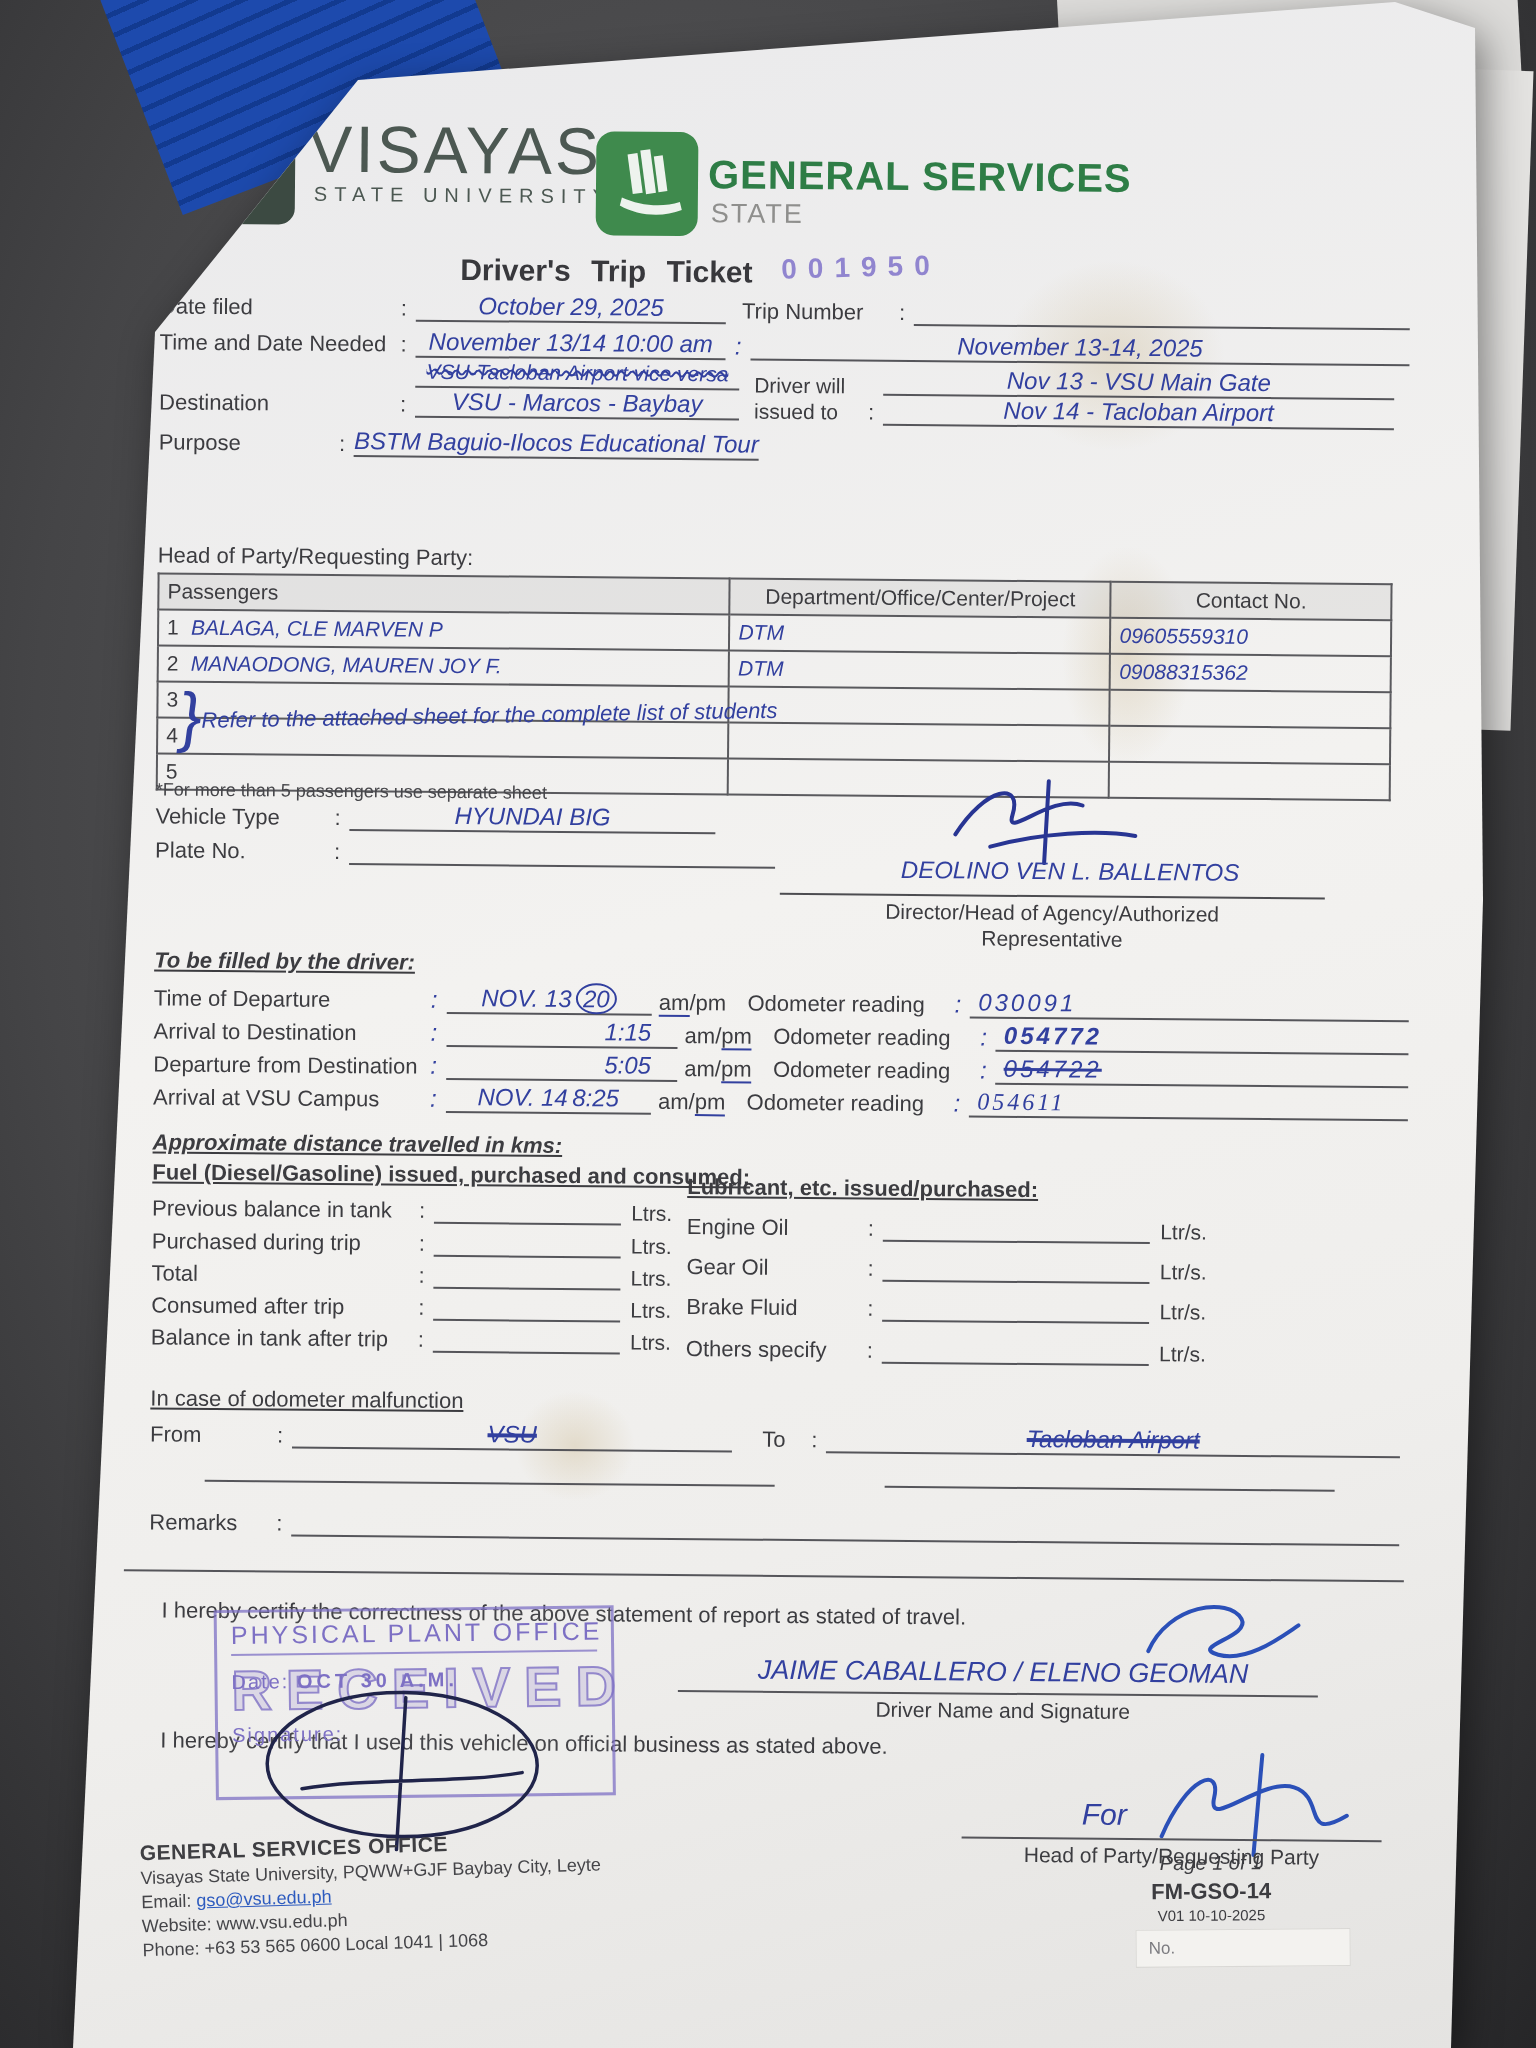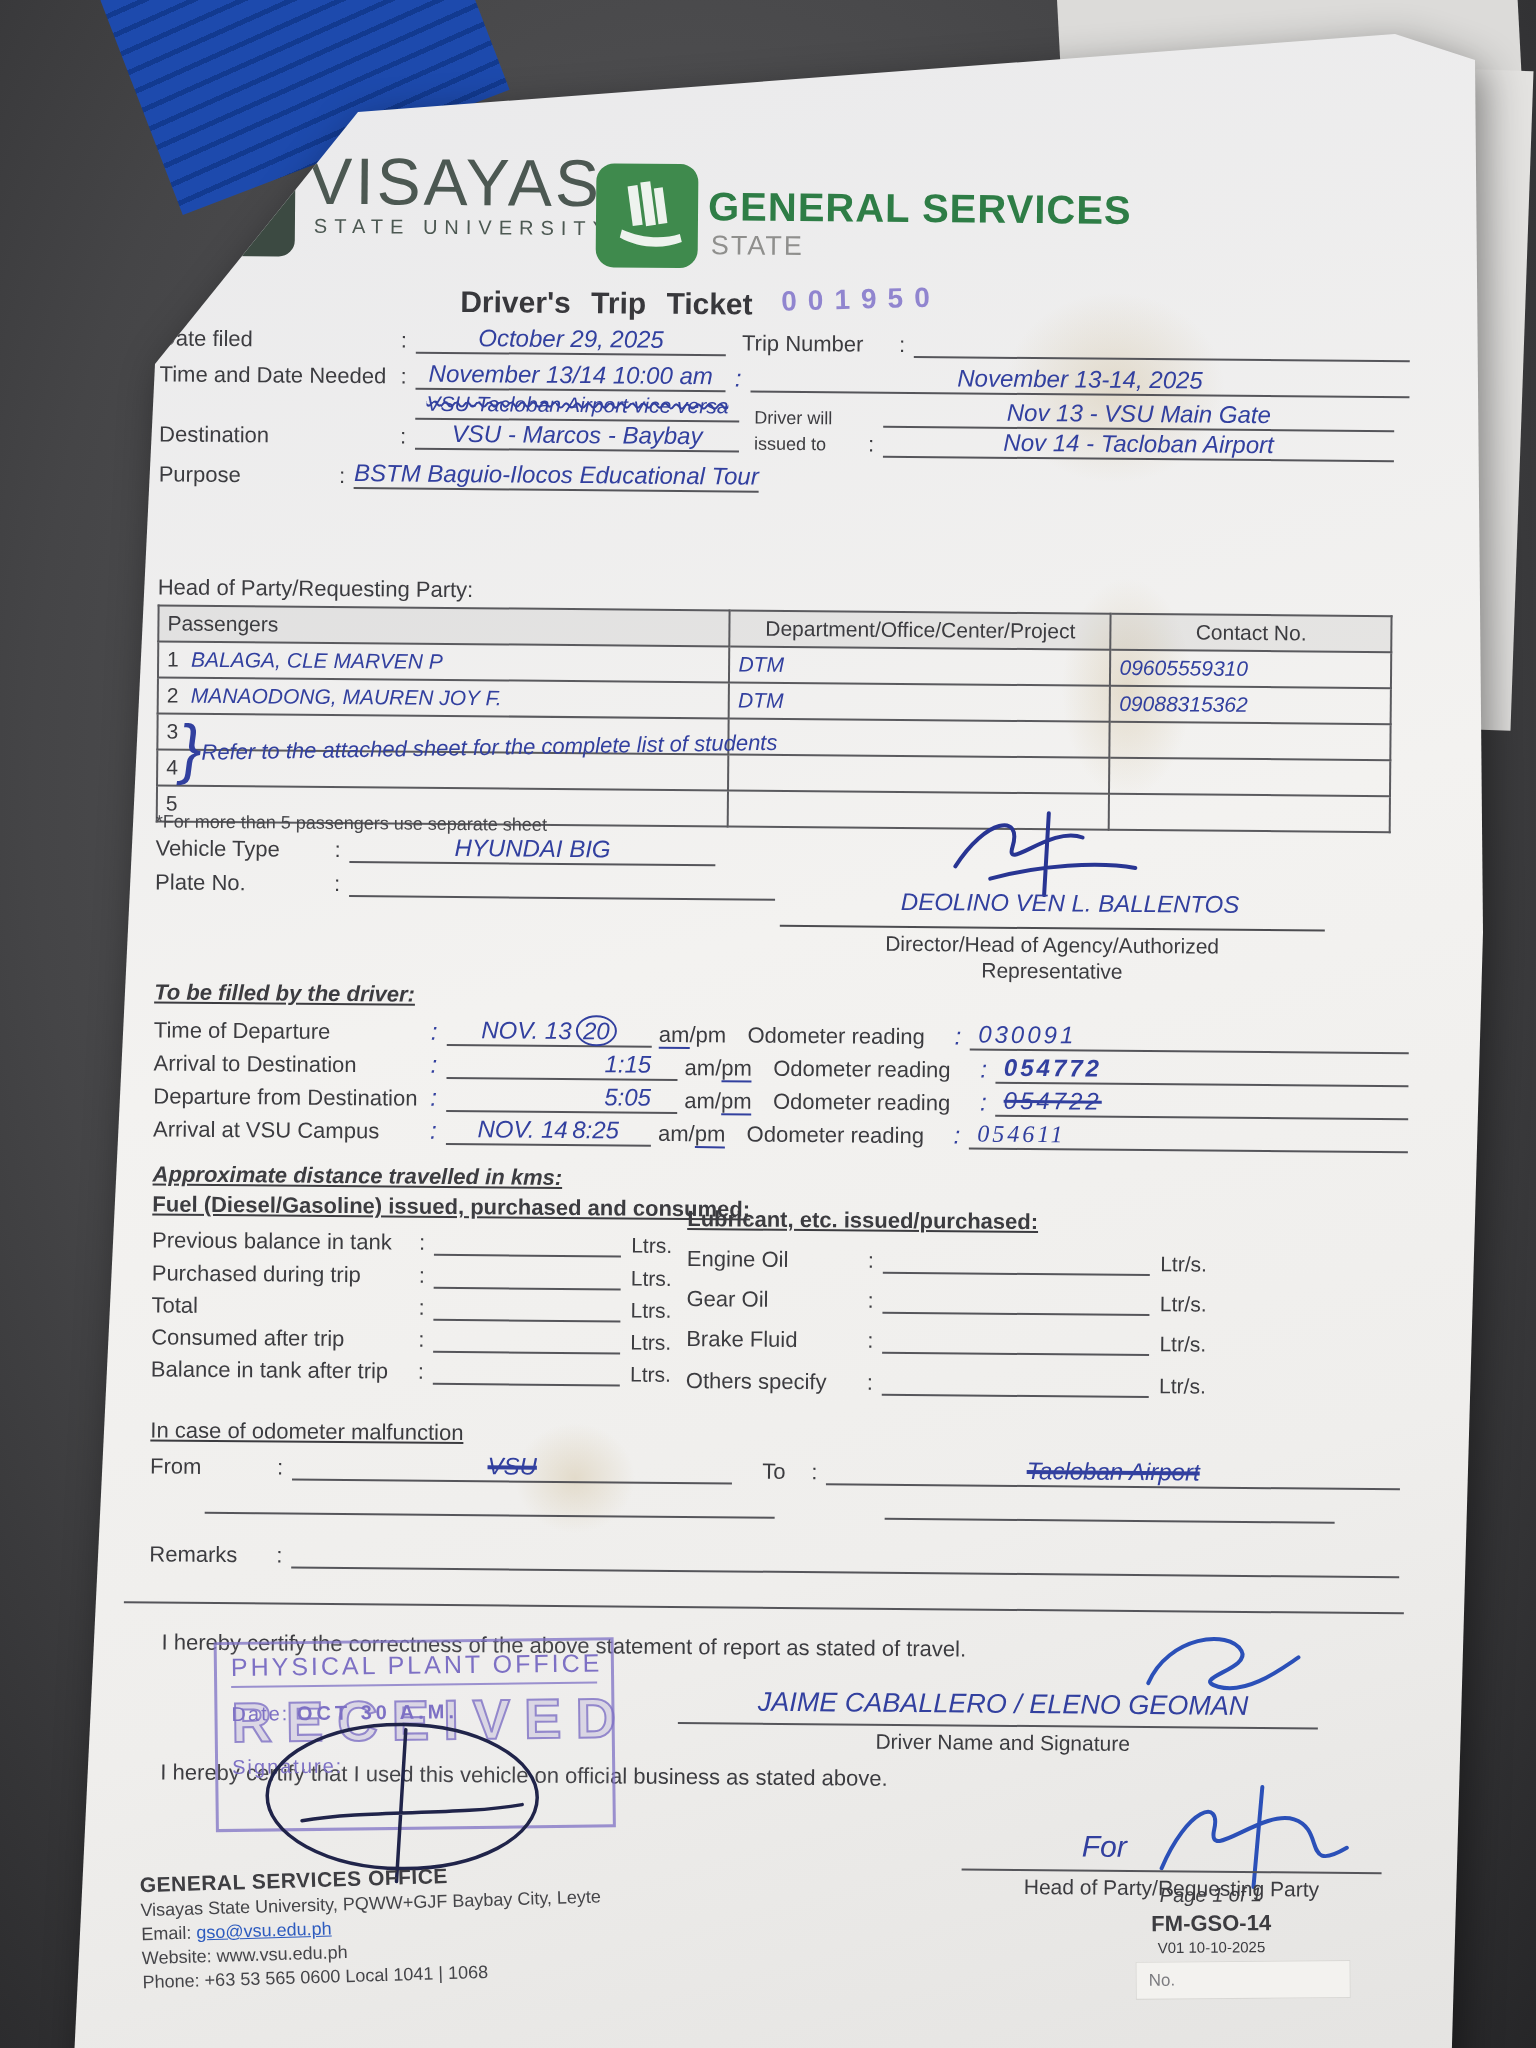--- a/index.html
+++ b/index.html
@@ -2,21 +2,21 @@
 <html><head>
 <meta charset="utf-8">
 <style>
   html,body{margin:0;padding:0;}
   body{width:1536px;height:2048px;overflow:hidden;background:#2e2e30;font-family:"Liberation Sans",sans-serif;}
   .scene{position:relative;width:1536px;height:2048px;background:radial-gradient(ellipse at 45% 38%,#5c5c5e 0%,#454547 55%,#262628 100%);}
   .folder-blue{position:absolute;left:130px;top:-70px;width:350px;height:230px;transform:rotate(-21deg);
     background:repeating-linear-gradient(177deg,#1d4aad 0 15px,#123a90 15px 20px);}
   .back-sheet{position:absolute;left:1060px;top:-14px;width:460px;height:130px;background:#dcdbd9;transform:rotate(-3deg);}
   .side-sheet{position:absolute;left:1464px;top:70px;width:58px;height:660px;background:#e3e2e0;transform:rotate(2deg);}
-  .paper-wrap{position:absolute;inset:0;filter:drop-shadow(8px 12px 20px rgba(0,0,0,.45));margin-top:32px;}
+  .paper-wrap{position:absolute;inset:0;filter:drop-shadow(8px 12px 20px rgba(0,0,0,.45));}
   .paper{position:absolute;left:55px;top:0;width:1430px;height:2048px;
     background:linear-gradient(165deg,#e9e9eb 0%,#f3f2f0 45%,#efeeec 72%,#e4e3e1 100%);
     clip-path:polygon(303px 80px,1340px 2px,1420px 28px,1428px 900px,1396px 2048px,18px 2048px,100px 332px);}
   .content{position:absolute;inset:0;transform:rotate(.5deg);transform-origin:400px 300px;color:#3c3c40;}
   .stain{position:absolute;border-radius:50%;background:radial-gradient(closest-side,rgba(198,176,130,.32),rgba(198,176,130,0));}
   
   .vsu-logo{position:absolute;left:125px;top:110px;width:114px;height:116px;background:#3c4a42;border-radius:16px;}
   .vsu-word{position:absolute;left:252px;top:112px;font-size:66px;color:#4c5852;letter-spacing:3px;}
   .vsu-sub{position:absolute;left:258px;top:184px;font-size:20px;letter-spacing:7px;color:#4c5852;}
   .gso-logo{position:absolute;left:540px;top:130px;width:102px;height:104px;background:#3f8a4d;border-radius:18px;}
@@ -138,21 +138,21 @@
     <div class="frow" style="left:105px;top:360px;width:580px;">
       <span class="flabel" style="width:232px;">Destination</span>
       <span class="colon">:</span>
       <span style="flex:1;">
         <span class="fill" style="display:block;"><span class="hw wavy" style="font-size:21px;">VSU-Tacloban Airport vice versa</span></span>
         <span class="fill" style="display:block;"><span class="hw">VSU - Marcos - Baybay</span></span>
       </span>
     </div>
 
     <div class="frow" style="left:700px;top:362px;width:640px;">
-      <span style="width:105px;font-size:18px;line-height:26px;">
+      <span style="width:105px;font-size:21px;line-height:26px;">
         <span>Driver will</span><br>
         <span>issued to</span>
       </span>
       <span class="colon">:</span>
       <span style="flex:1;">
         <span class="fill" style="display:block;"><span class="hw">Nov 13 - VSU Main Gate</span></span>
         <span class="fill" style="display:block;"><span class="hw">Nov 14 - Tacloban Airport</span></span>
       </span>
     </div>
 

